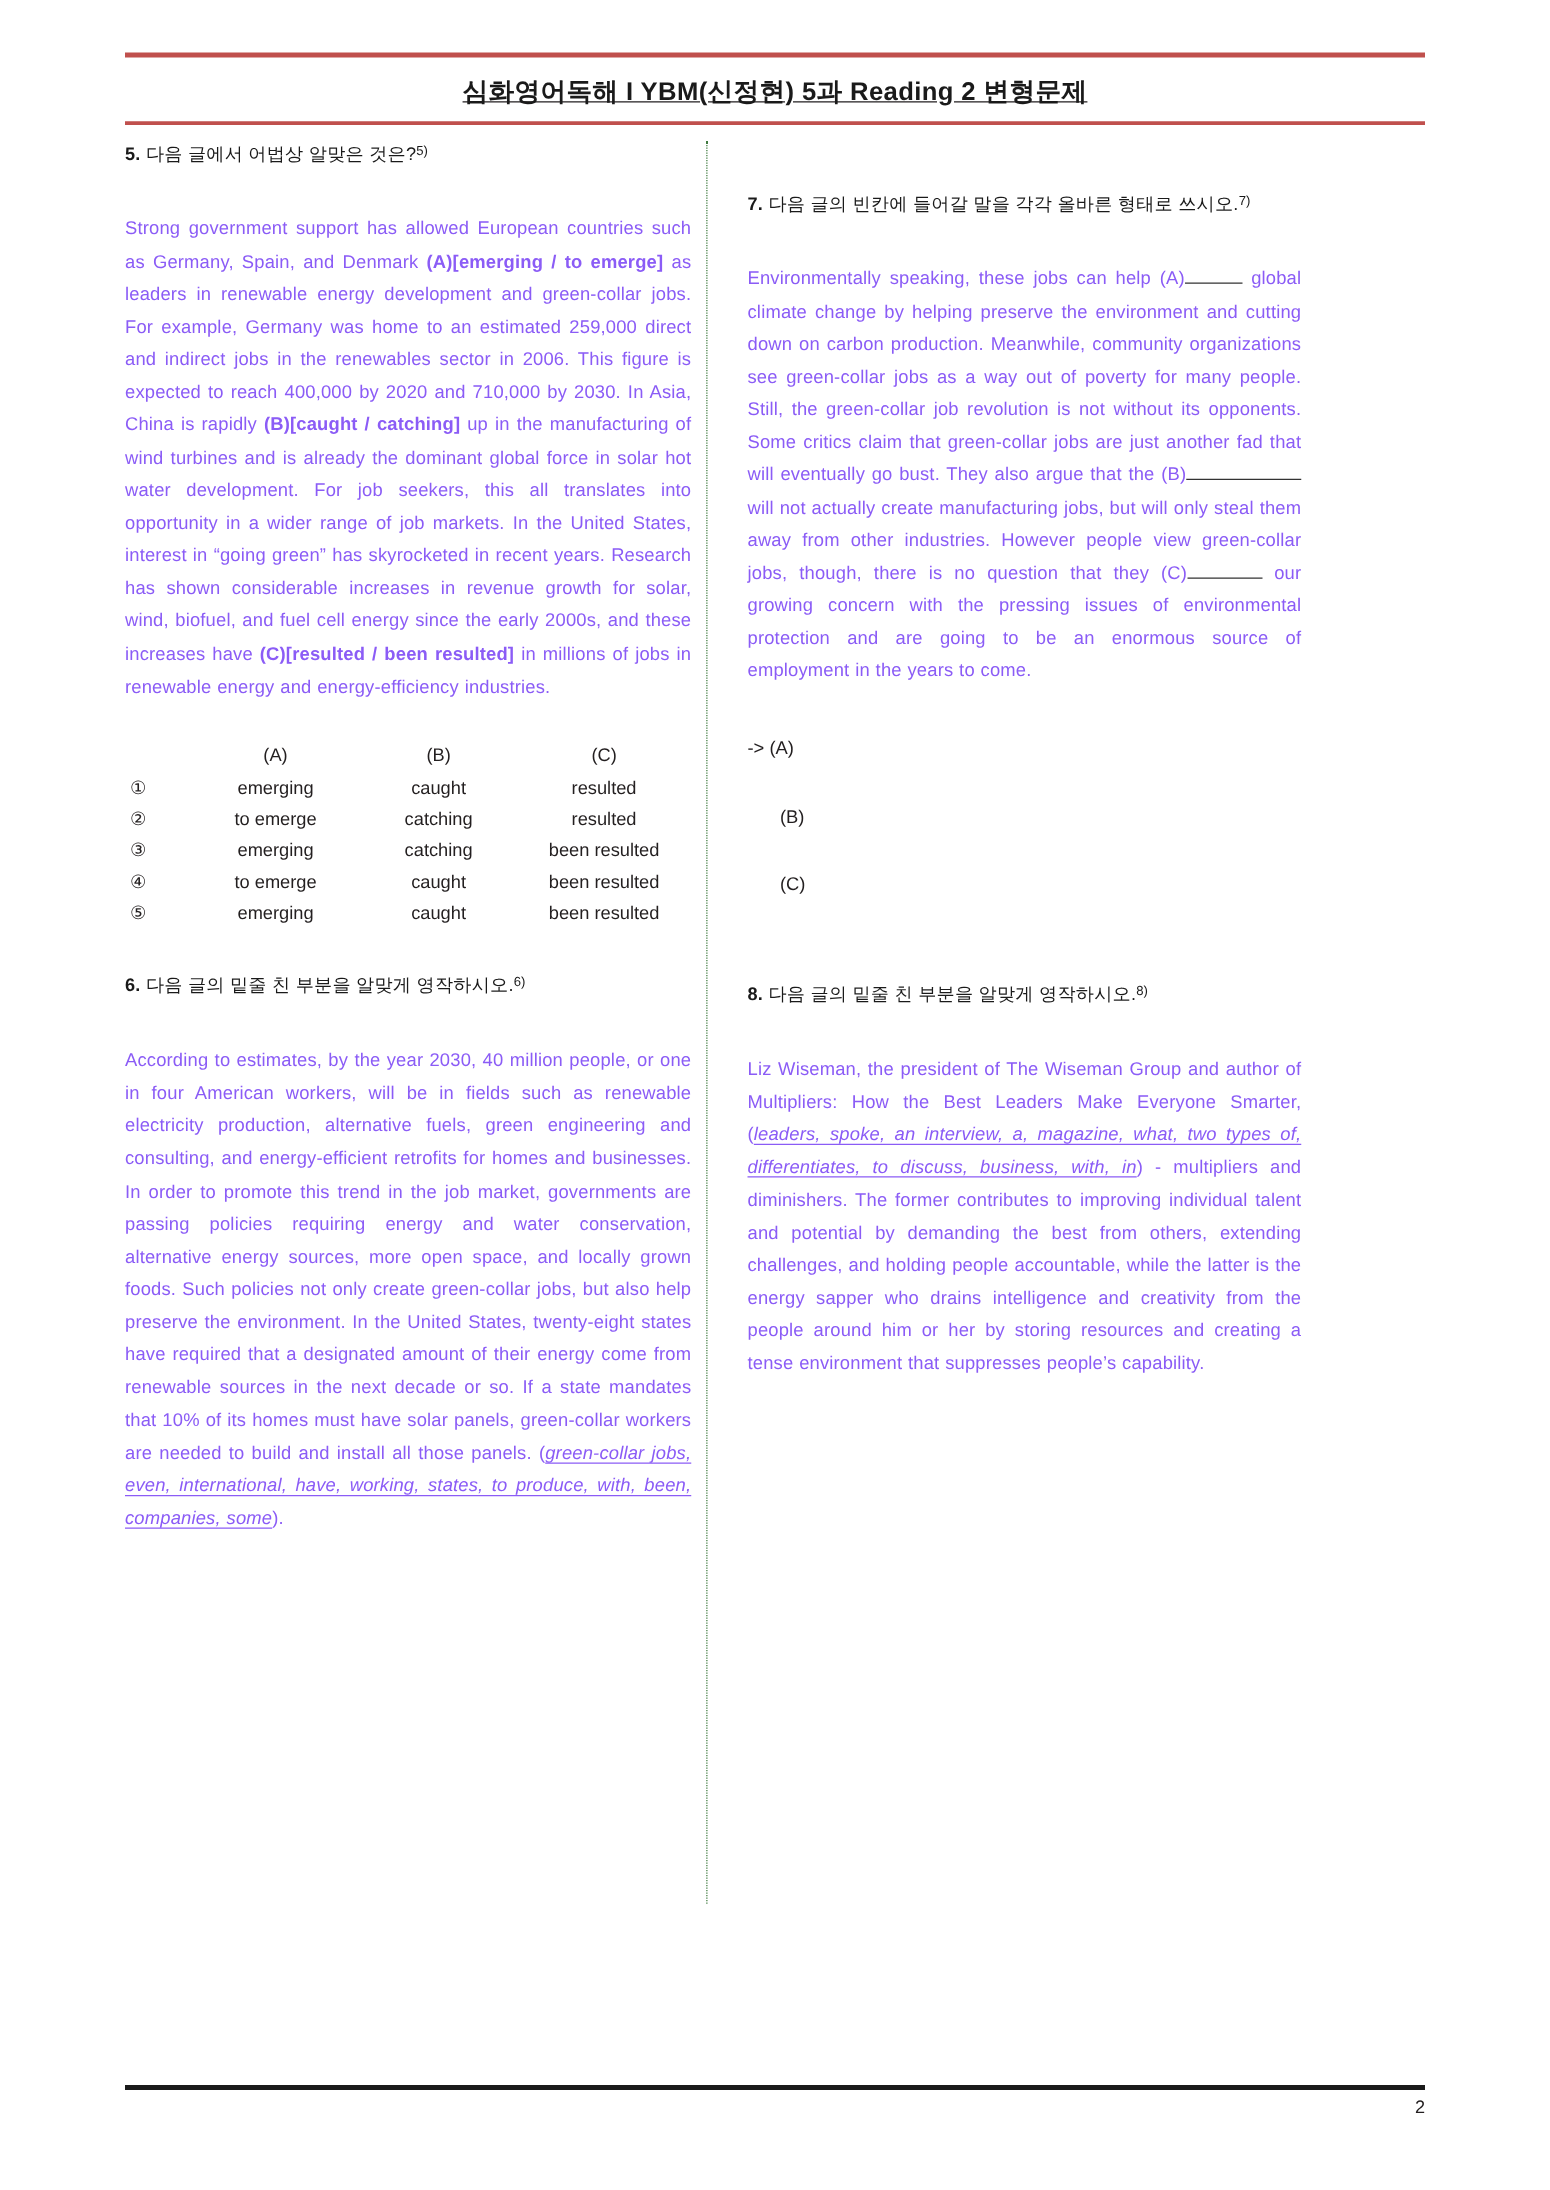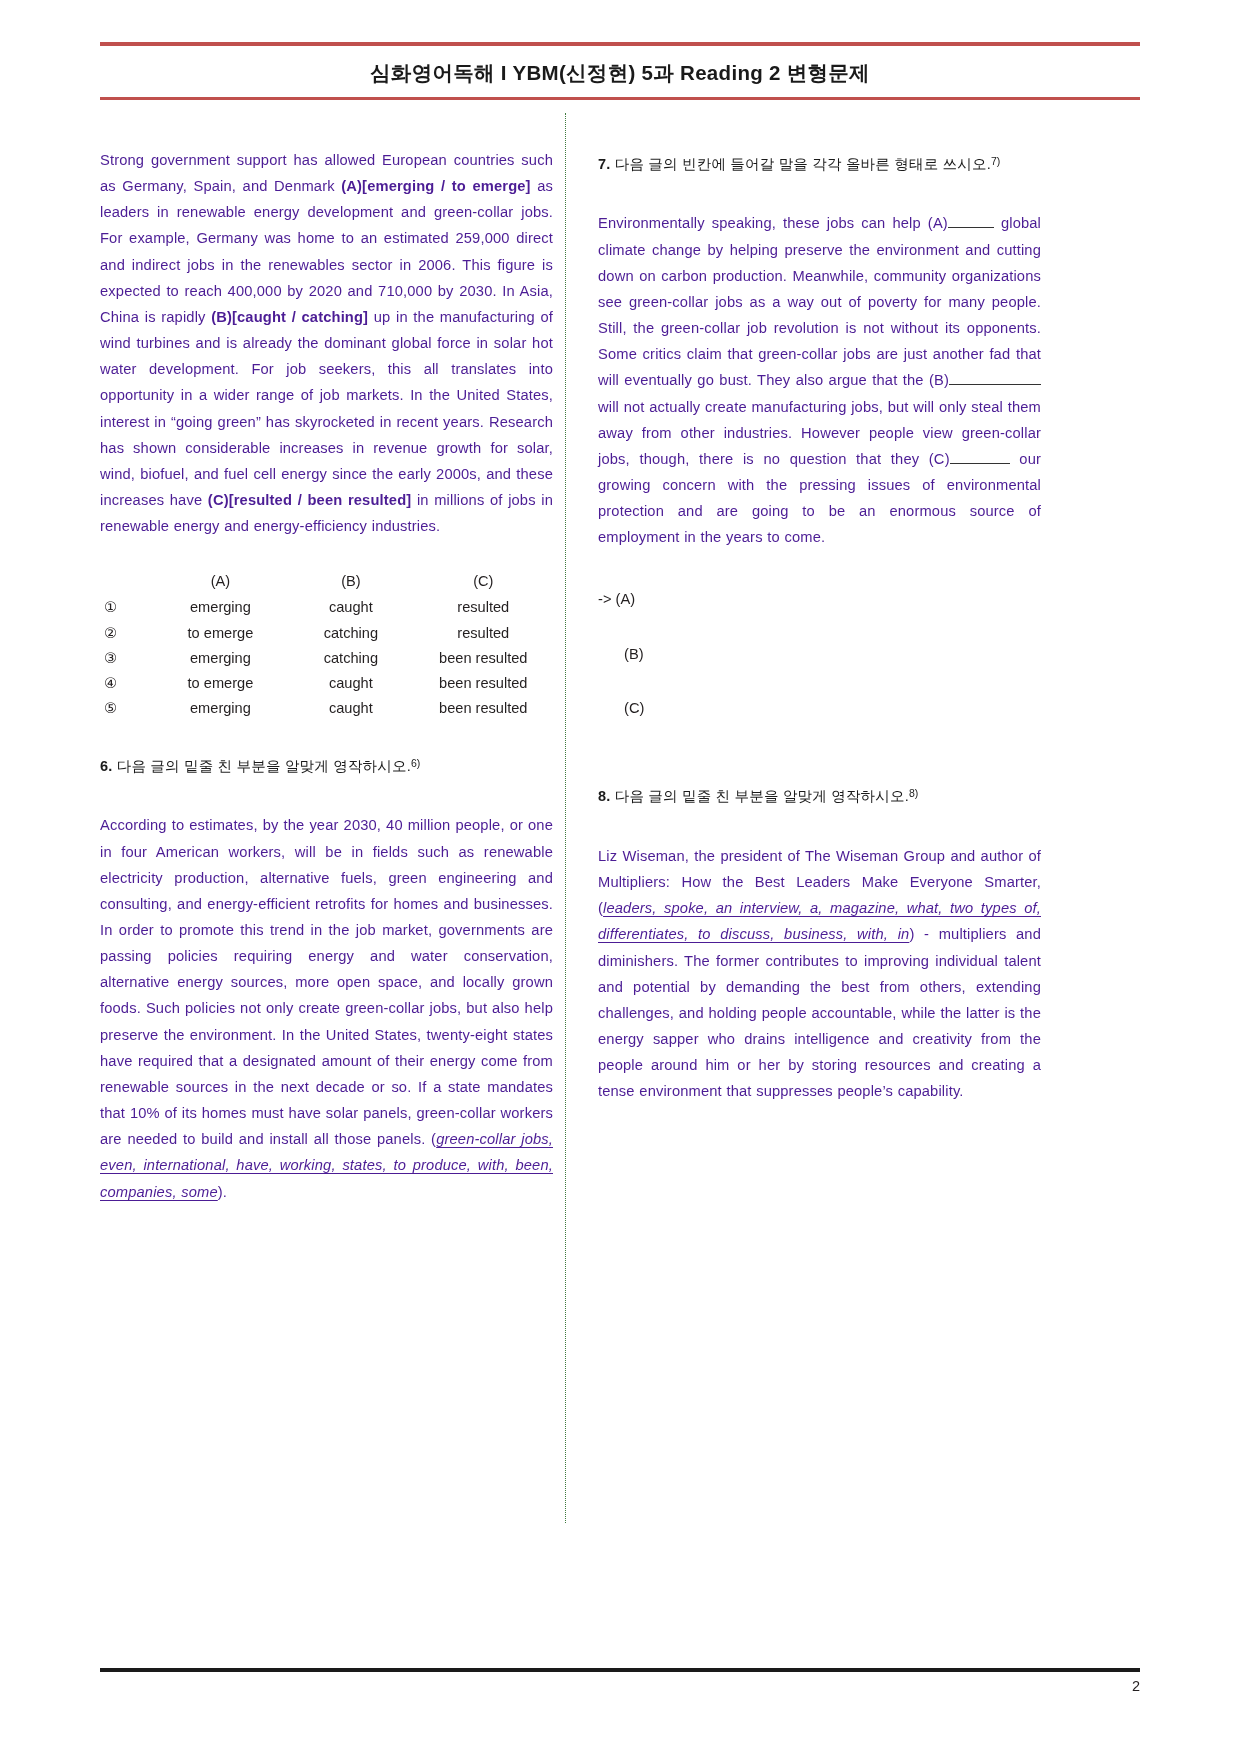--- a/index.html
+++ b/index.html
@@ -28,20 +28,21 @@
     padding-top: 42px;
   }
   .rule-top {
     height: 4px;
     background: #c0504d;
     width: 100%;
   }
   .header-title-wrap {
     text-align: center;
     padding: 13px 0 10px 0;
+    text-decoration: underline;
   }
   .header-title {
     font-size: 20.5px;
     font-weight: bold;
     letter-spacing: 0.3px;
     color: #1a1a1a;
     white-space: nowrap;
   }
   .rule-bottom {
     height: 3px;
@@ -87,21 +88,21 @@
     top: -4px;
     letter-spacing: 0;
   }
   .passage {
     font-size: 14.7px;
     line-height: 1.78;
     text-align: justify;
     text-justify: inter-word;
     margin: 0;
     letter-spacing: 0.15px;
-    color: #4c1d95;
+    color: #8b5cf6;
     word-spacing: 0.4px;
   }
   .passage b { font-weight: bold; }
   .u { text-decoration: underline; text-underline-offset: 3px; font-style: italic; }
   .blank-line {
     display: inline-block;
     border-bottom: 1.2px solid #333;
     vertical-align: baseline;
   }
   .bl-sm { width: 46px; }
@@ -172,20 +173,24 @@
       <span class="header-title">심화영어독해 I YBM(신정현) 5과 Reading 2 변형문제</span>
     </div>
     <div class="rule-bottom"></div>
   </div>
 
   <div class="columns">
 
     <div class="col col-left">
 
       <div>
+        <p class="q-head">
+          <span class="qnum">5.</span>
+          <span>다음 글에서 어법상 알맞은 것은?</span><sup class="fn">5)</sup>
+        </p>
         <div class="gap-lg"></div>
         <p class="passage">
           <span>Strong government support has allowed European countries such as Germany, Spain, and Denmark </span><b>(A)[emerging / to emerge]</b><span> as leaders in renewable energy development and green-collar jobs. For example, Germany was home to an estimated 259,000 direct and indirect jobs in the renewables sector in 2006. This figure is expected to reach 400,000 by 2020 and 710,000 by 2030. In Asia, China is rapidly </span><b>(B)[caught / catching]</b><span> up in the manufacturing of wind turbines and is already the dominant global force in solar hot water development. For job seekers, this all translates into opportunity in a wider range of job markets. In the United States, interest in “going green” has skyrocketed in recent years. Research has shown considerable increases in revenue growth for solar, wind, biofuel, and fuel cell energy since the early 2000s, and these increases have </span><b>(C)[resulted / been resulted]</b><span> in millions of jobs in renewable energy and energy-efficiency industries.</span>
         </p>
 
         <table class="choices">
           <tbody>
               <tr class="ch-head">
             <td class="ch-num"></td>
             <td class="ch-a">(A)</td>

